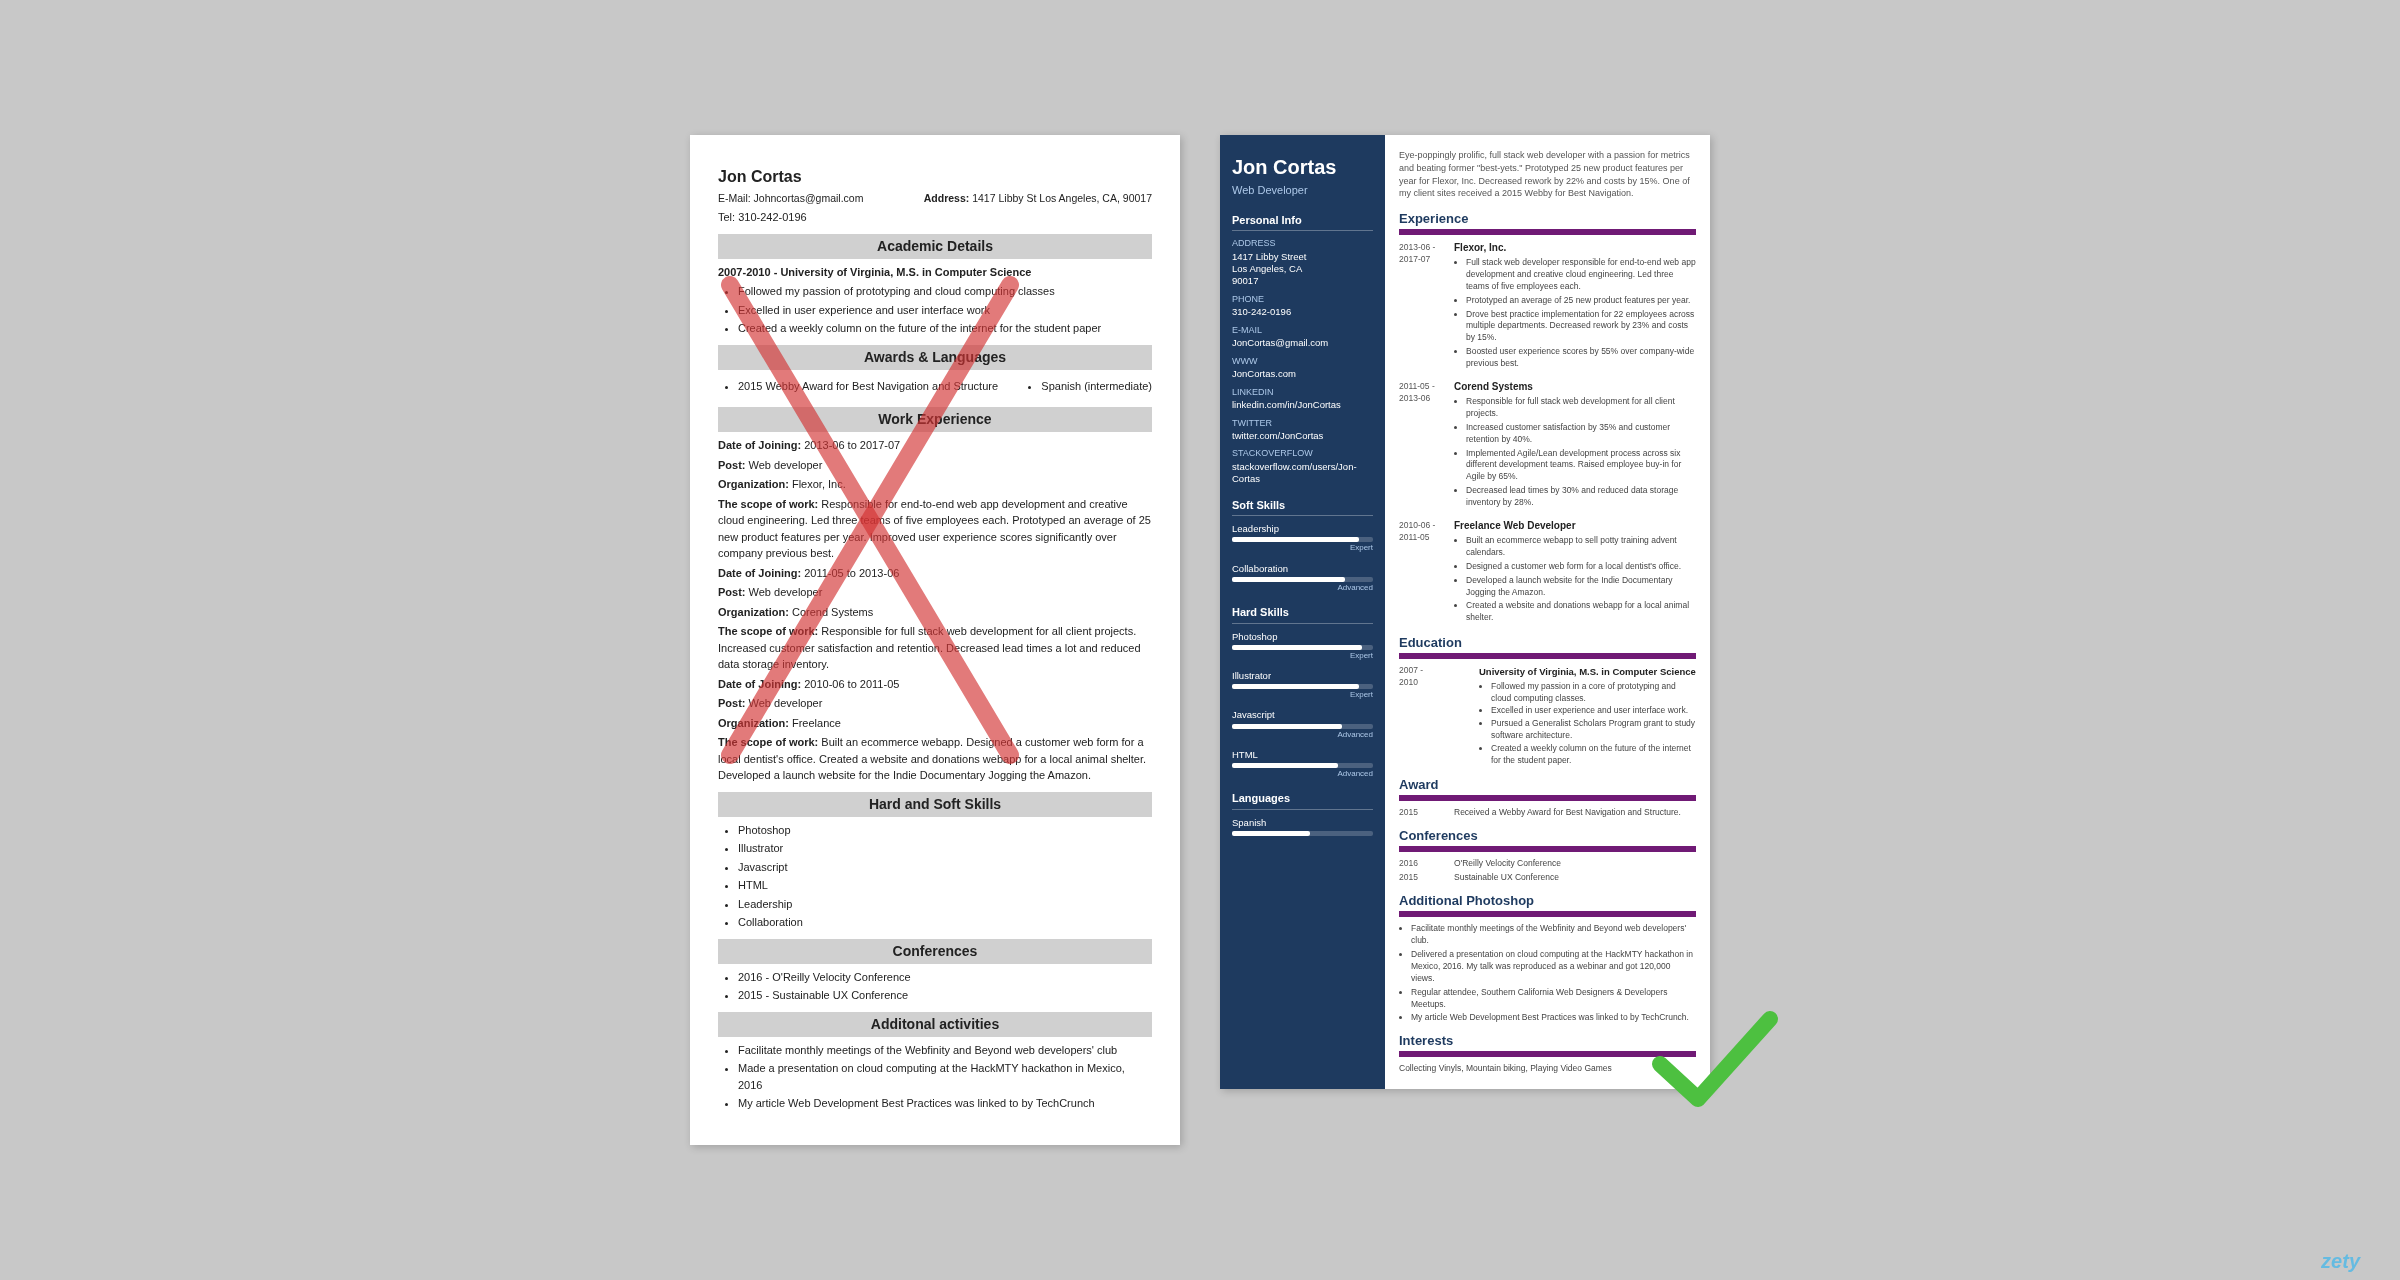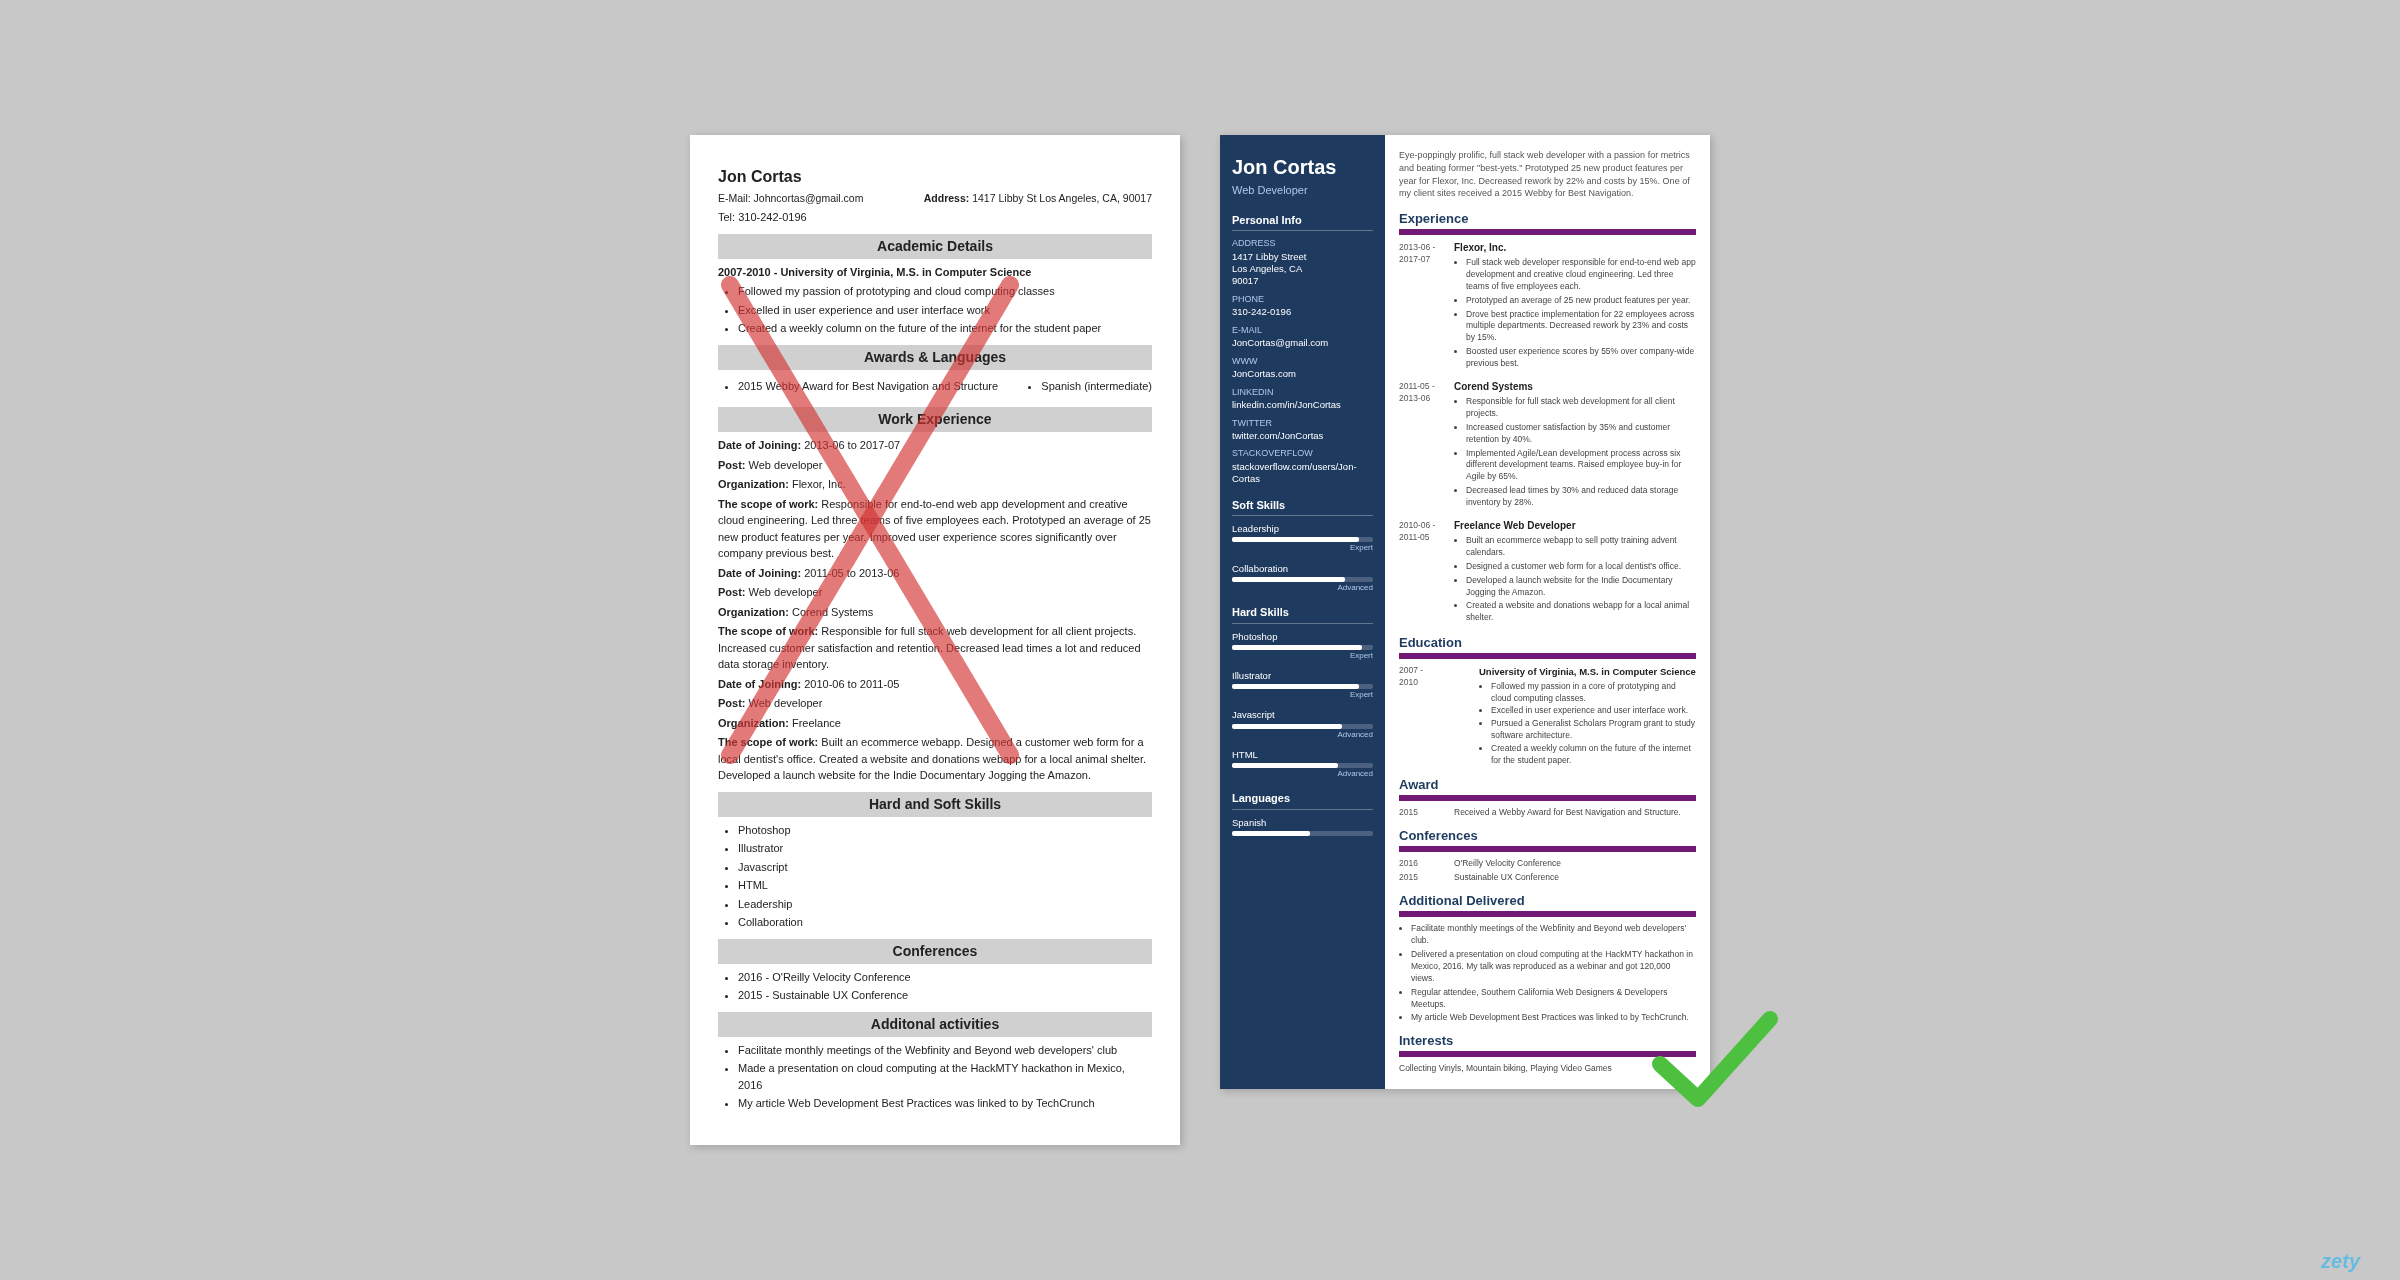--- a/index.html
+++ b/index.html
@@ -508,21 +508,21 @@
       <div class="main-section-title section-gap">Conferences</div>
       <div class="conf-item">
         <div class="conf-year">2016</div>
         <div class="conf-name">O'Reilly Velocity Conference</div>
       </div>
       <div class="conf-item">
         <div class="conf-year">2015</div>
         <div class="conf-name">Sustainable UX Conference</div>
       </div>
 
-      <div class="main-section-title section-gap">Additional Delivered</div>
+      <div class="main-section-title section-gap">Additional Photoshop</div>
       <ul class="activities-list">
         <li>Facilitate monthly meetings of the Webfinity and Beyond web developers' club.</li>
         <li>Delivered a presentation on cloud computing at the HackMTY hackathon in Mexico, 2016. My talk was reproduced as a webinar and got 120,000 views.</li>
         <li>Regular attendee, Southern California Web Designers &amp; Developers Meetups.</li>
         <li>My article Web Development Best Practices was linked to by TechCrunch.</li>
       </ul>
 
       <div class="main-section-title section-gap">Interests</div>
       <div class="interests-text">Collecting Vinyls, Mountain biking, Playing Video Games</div>
     </div>

